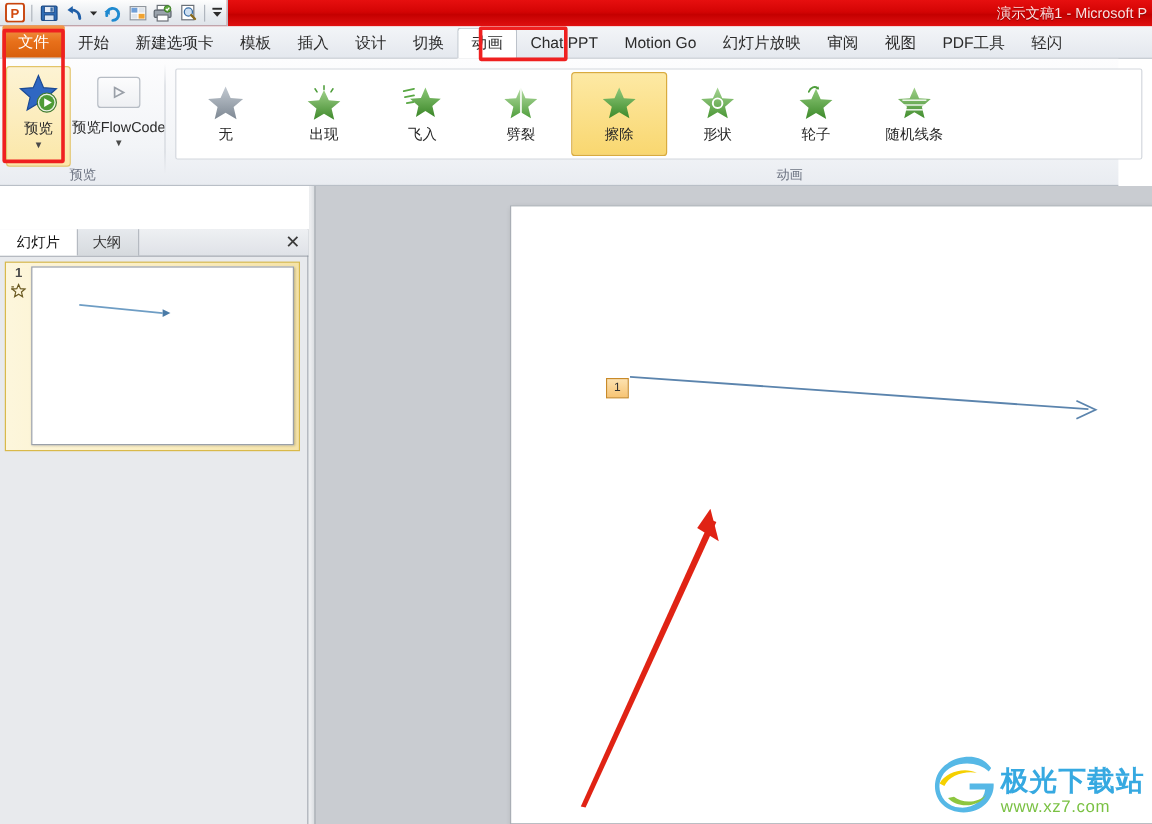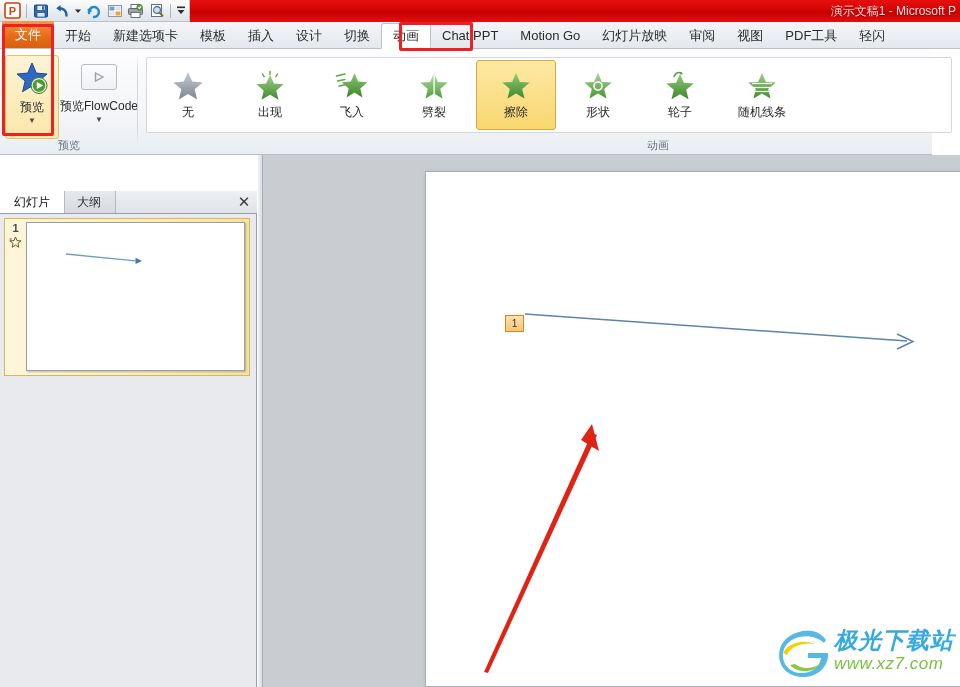--- a/index.html
+++ b/index.html
@@ -188,29 +188,29 @@
 
   
   .annot {
     position: absolute; border: 3px solid #ef2020;
     pointer-events: none; z-index: 40; border-radius: 2px;
   }
 
   
   .watermark {
     position: absolute; right: 6px; bottom: 8px;
-    display: flex; align-items: flex-start; gap: 0; z-index: 30; font-style: italic;
+    display: flex; align-items: flex-end; gap: 0; z-index: 30;
   }
   .wm-text { display: flex; flex-direction: column; line-height: 1; }
   .wm-main {
     font-size: 23px; font-weight: bold; color: #36a9e1;
     letter-spacing: 1px; white-space: nowrap;
   }
   .wm-sub {
-    font-size: 17px; color: #7ac143; letter-spacing: .5px;
+    font-size: 14px; color: #7ac143; letter-spacing: .5px;
     margin-top: 3px; white-space: nowrap;
   }
 </style>
 </head>
 <body>
 
 <div id="app">
 
   <div class="titlebar">
     <div class="qat">

